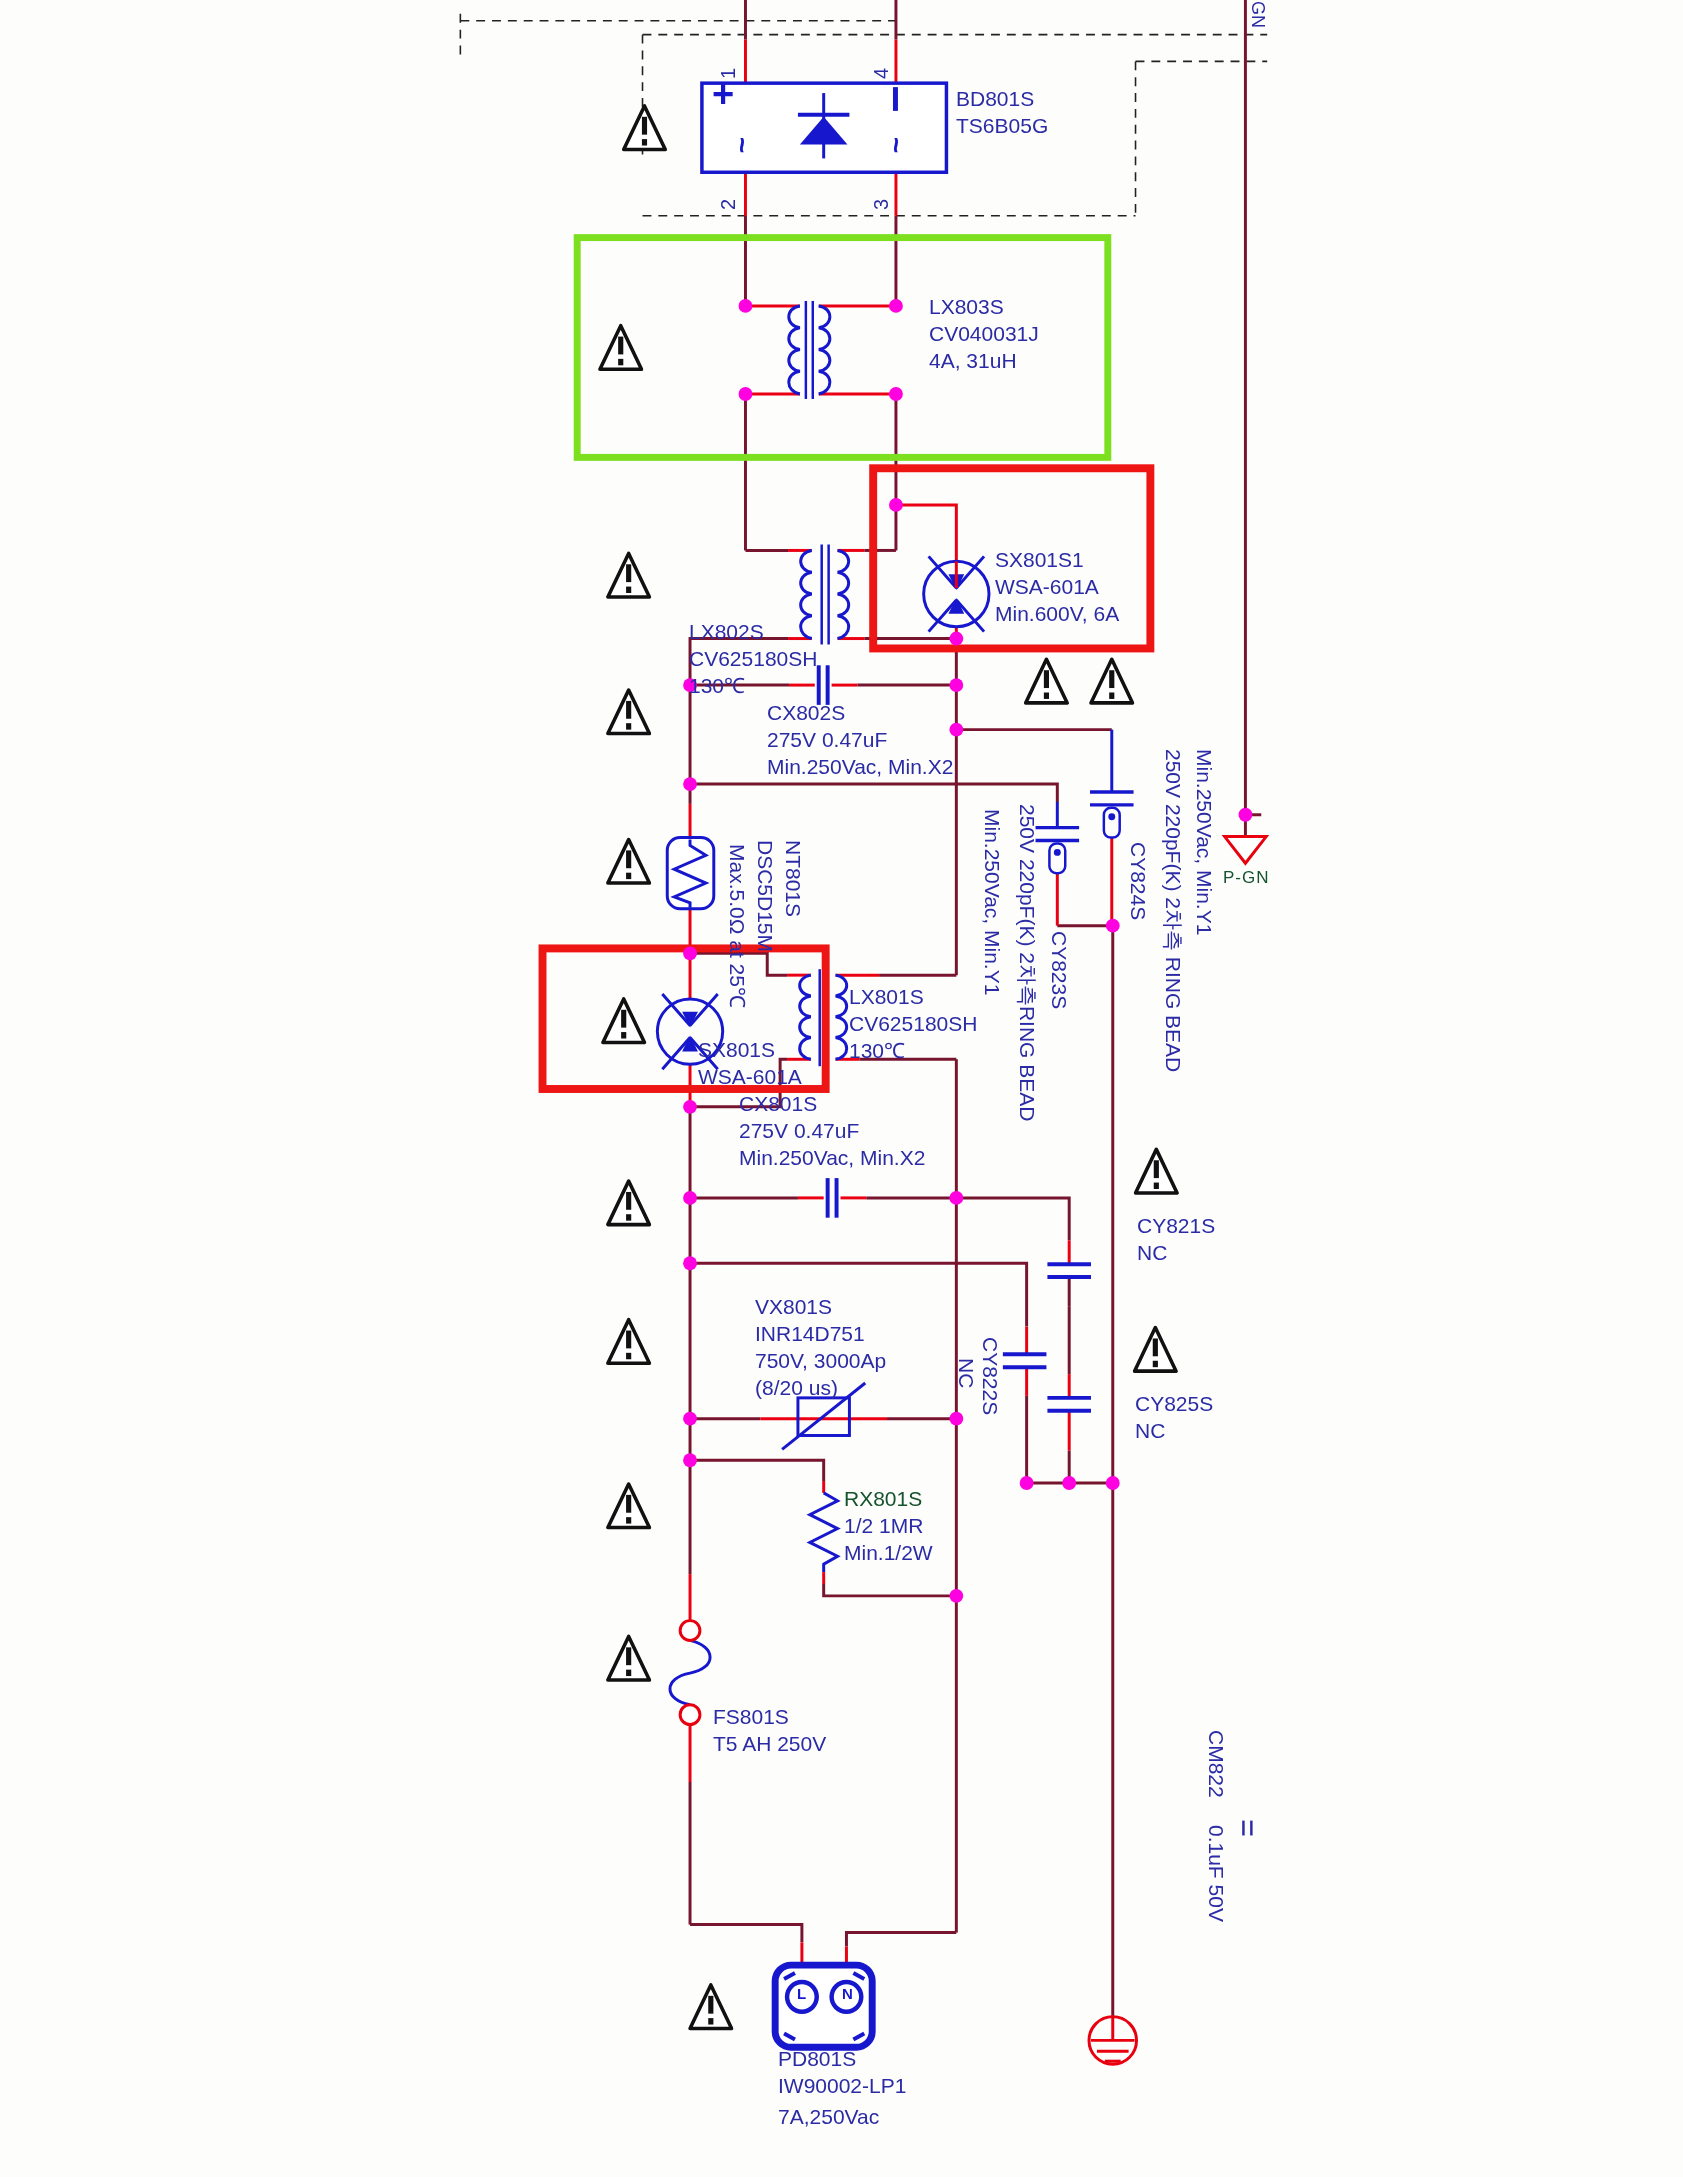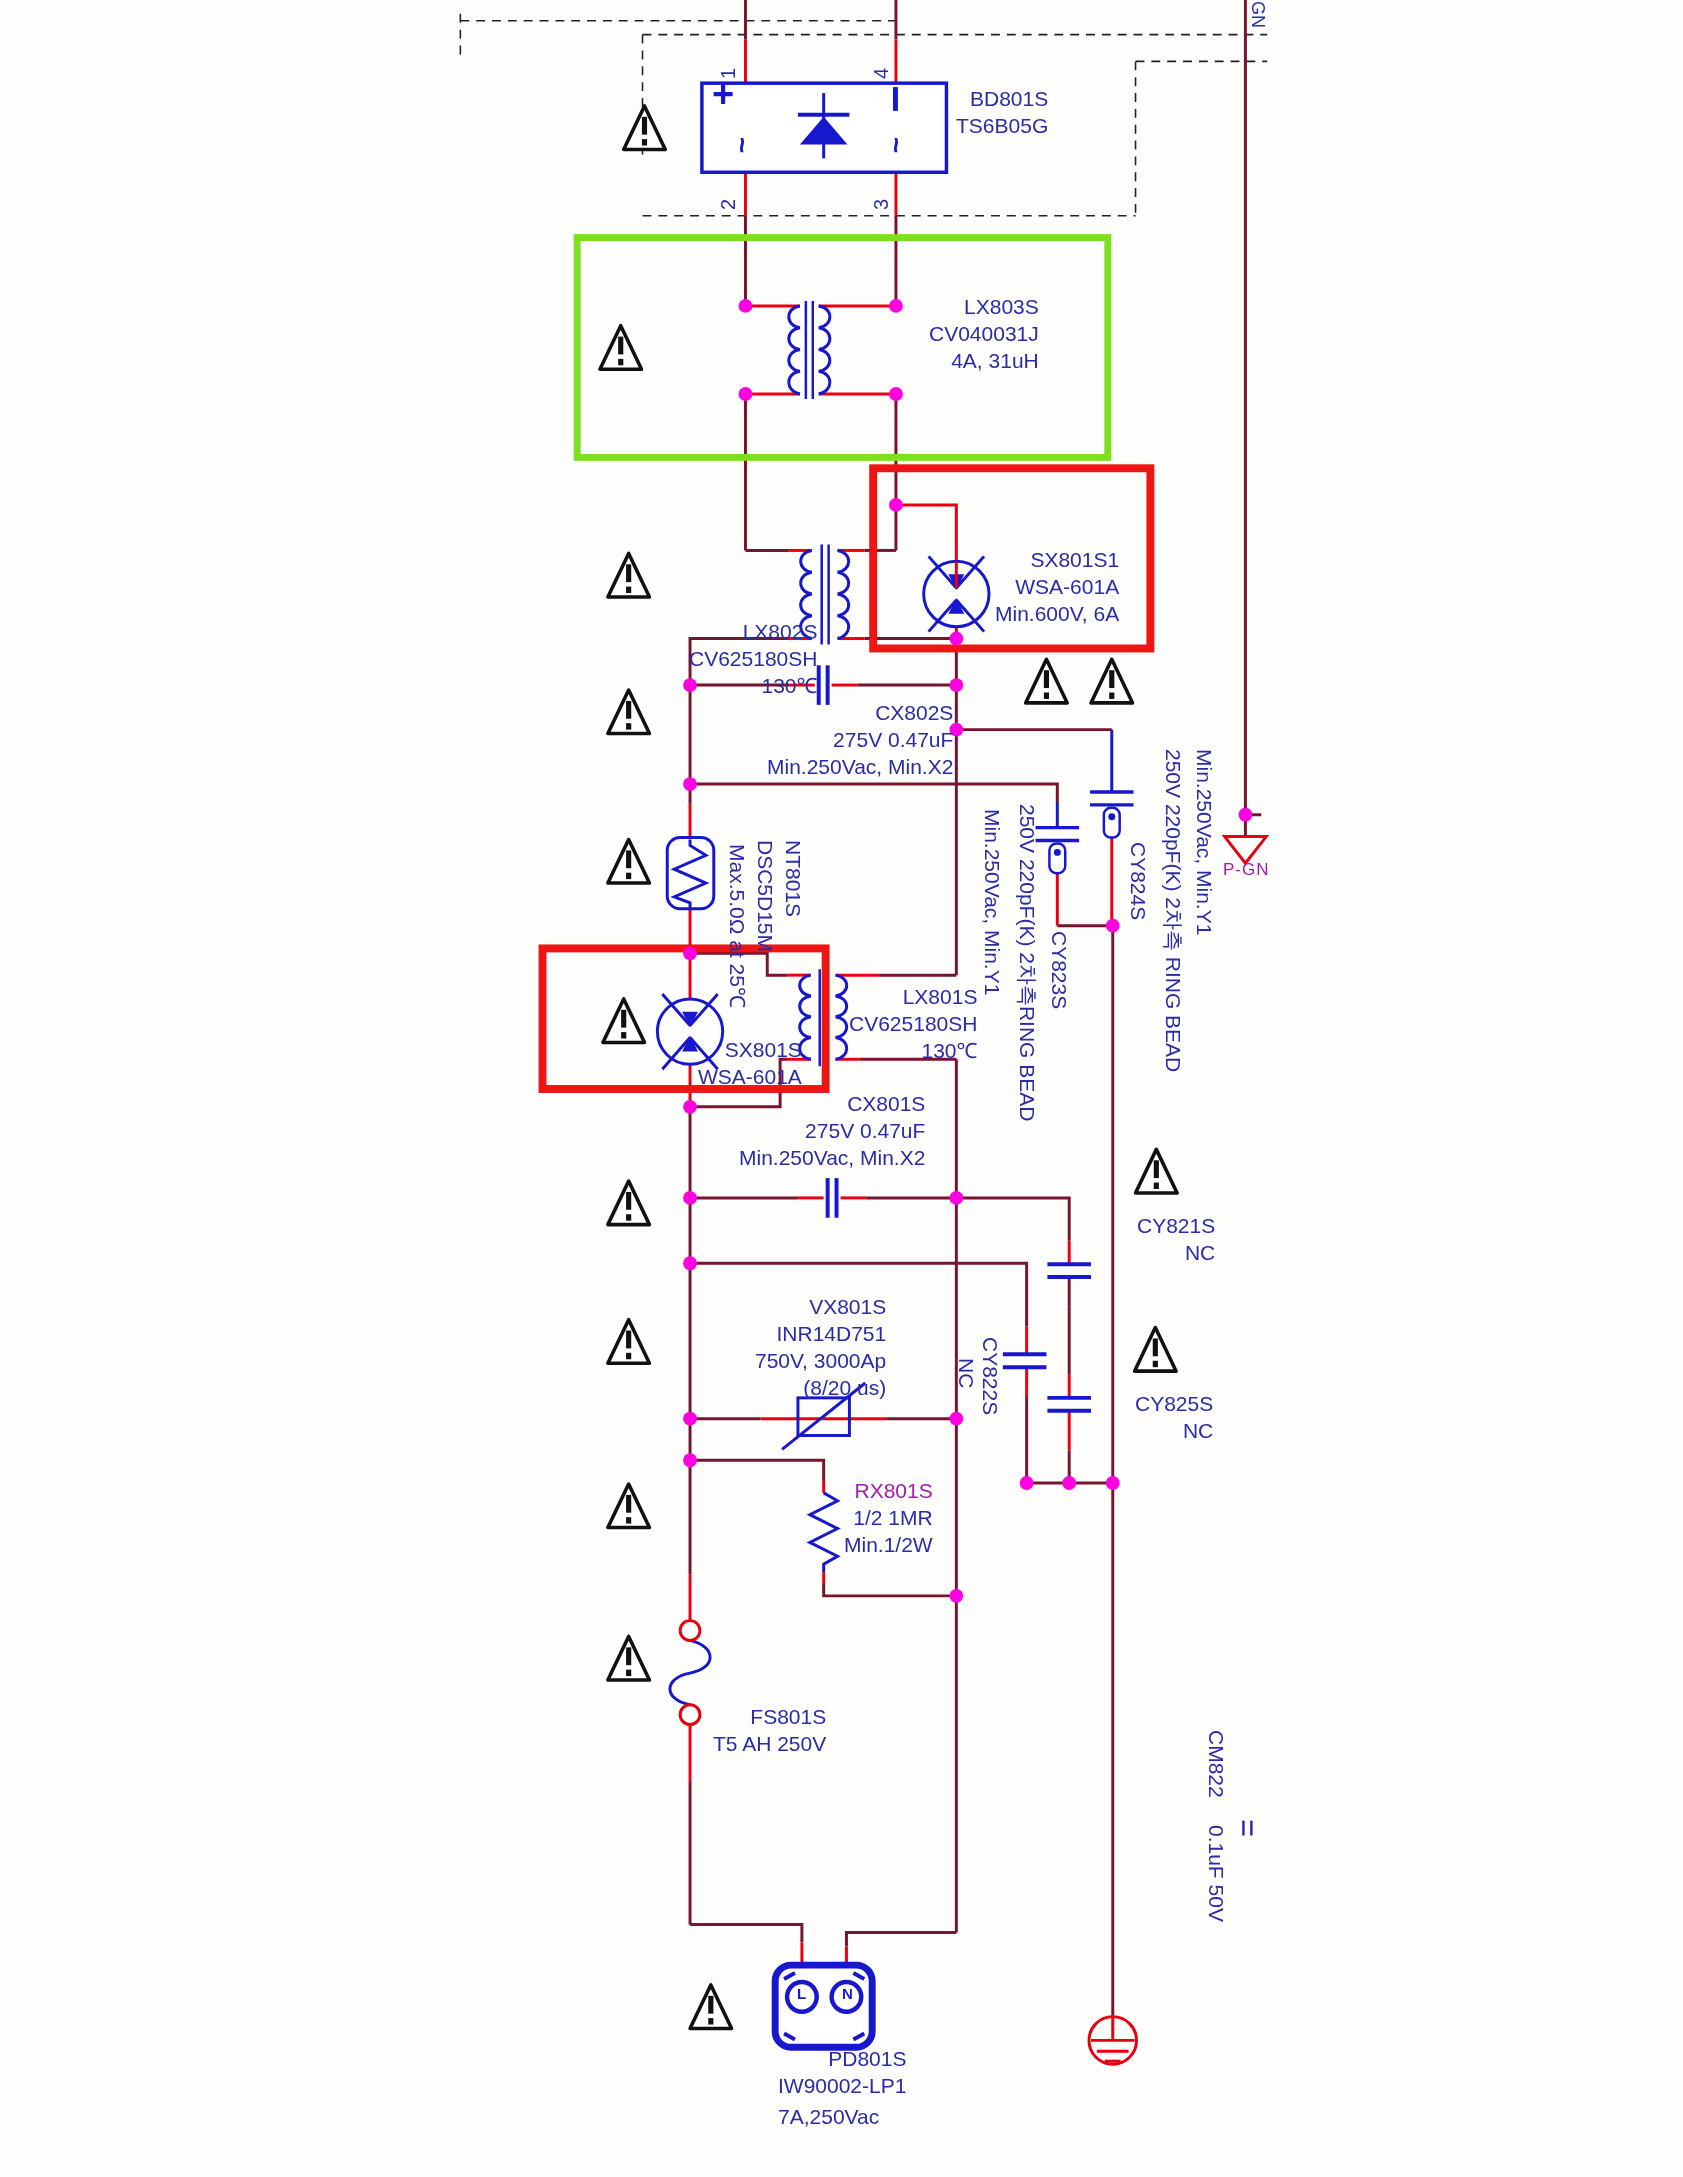--- a/index.html
+++ b/index.html
@@ -1,21 +1,21 @@
 <!DOCTYPE html>
 <html><head>
 <meta charset="utf-8">
 <style>
   html,body{margin:0;padding:0;background:#ffffff;}
   #stage{position:relative;width:1683px;height:2177px;background:#fdfdfc;overflow:hidden;
          font-family:"Liberation Sans", sans-serif;}
   #schem-svg{position:absolute;left:0;top:0;}
-  .lbl{position:absolute;color:#2B2BA6;font-size:21px;line-height:27px;white-space:nowrap;text-align:right;}
+  .lbl{position:absolute;color:#2B2BA6;font-size:21px;line-height:27px;white-space:nowrap;}
   .lbl.small{font-size:17px;line-height:20px;}
-  .red-text{color:#a21caf;}
+  .red-text{color:#14532d;margin-top:8px;}
   .vlbl{position:absolute;transform:rotate(90deg);transform-origin:0 0;white-space:nowrap;
         color:#2B2BA6;font-size:21px;line-height:24px;}
   .vccw{position:absolute;transform:rotate(-90deg);transform-origin:0 0;white-space:nowrap;
         color:#2B2BA6;font-size:20px;line-height:22px;}
   .plus{position:absolute;color:#1717CE;font-size:38px;font-weight:bold;line-height:34px;}
   .pinln{position:absolute;color:#1717CE;font-size:15px;font-weight:bold;line-height:15px;}
   .tilde{position:absolute;transform:rotate(90deg);transform-origin:0 0;color:#1717CE;
          font-size:28px;font-weight:bold;line-height:28px;}
 </style>
 </head>

